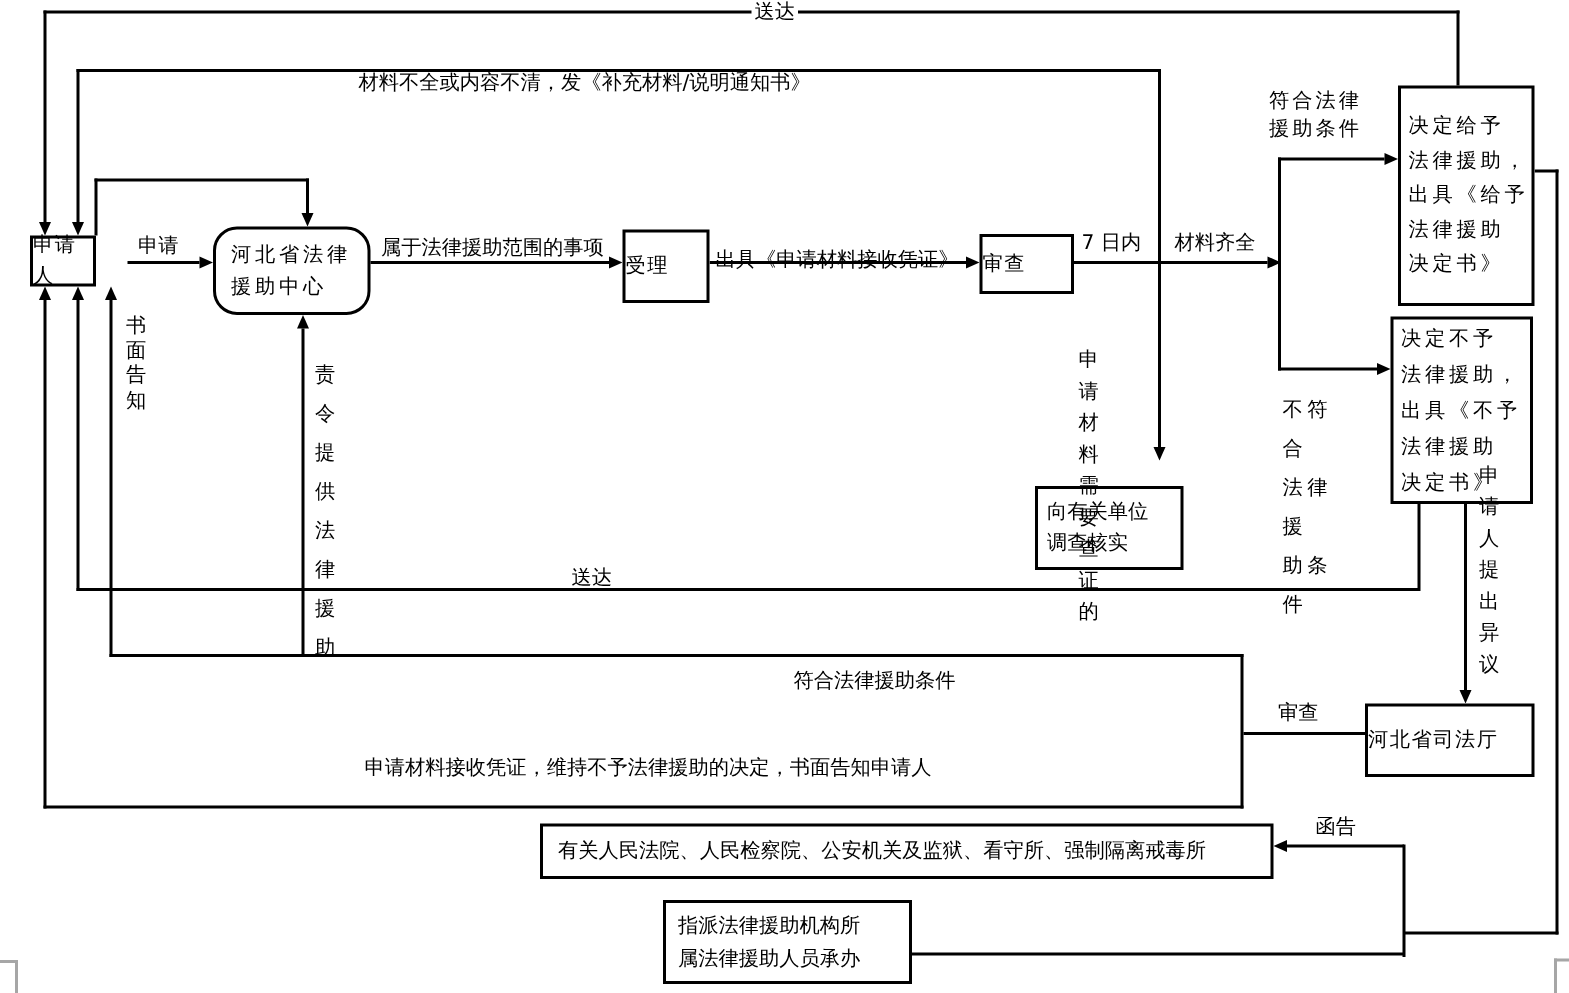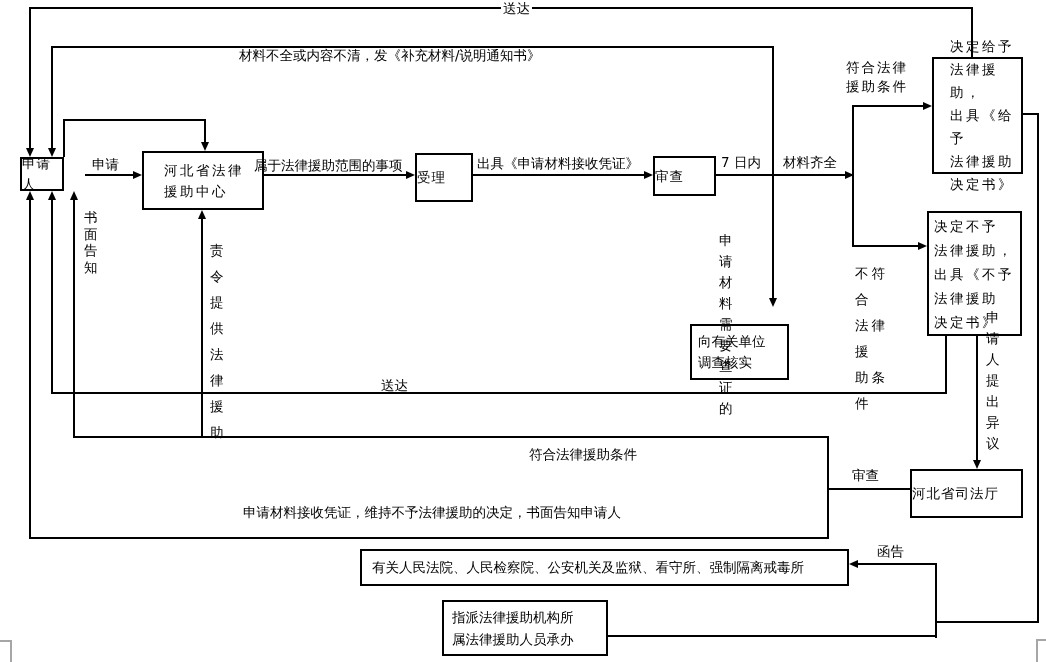--- a/index.html
+++ b/index.html
@@ -19,36 +19,36 @@
   }
   .ln{position:absolute;background:#000;}
   .ar{position:absolute;width:0;height:0;border:solid transparent;}
   .ar-r{border-width:4px 0 4px 9px;border-left-color:#000;}
   .ar-l{border-width:4px 9px 4px 0;border-right-color:#000;}
   .ar-u{border-width:0 4px 9px 4px;border-bottom-color:#000;}
   .ar-d{border-width:9px 4px 0 4px;border-top-color:#000;}
   .edge{position:absolute;background:#a6a6a6;}
   
   #b-applicant{left:20px;top:157px;width:44px;height:34px;justify-content:center;letter-spacing:1px;}
-  #b-center{left:142px;top:151px;width:122px;height:59px;padding-left:20px;letter-spacing:2.5px;}
+  #b-center{left:142px;top:151px;width:105px;height:59px;padding-left:10px;letter-spacing:2.5px;border-radius:16px;}
   #b-accept{left:415px;top:153px;width:58px;height:49px;justify-content:center;letter-spacing:1px;}
   #b-review{left:653px;top:156px;width:63px;height:40px;justify-content:center;letter-spacing:1px;}
   #b-verify{left:690px;top:307px;width:99px;height:56px;padding-left:6px;margin-top:17px;}
-  #b-grant{left:932px;top:57px;width:91px;height:117px;padding-left:16px;letter-spacing:2.5px;line-height:23px;}
+  #b-grant{left:932px;top:57px;width:91px;height:147px;padding-left:5px;letter-spacing:2.5px;line-height:23px;}
   #b-deny{left:927px;top:211px;width:95px;height:125px;padding-left:5px;letter-spacing:2.5px;line-height:24px;}
   #b-justice{left:910px;top:469px;width:113px;height:49px;justify-content:center;letter-spacing:1px;}
   #b-organs{left:360px;top:549px;width:489px;height:37px;padding-left:10px;}
   #b-assign{left:442px;top:600px;width:166px;height:56px;padding-left:8px;line-height:22px;}
   
   #l-deliver-top{left:501px;top:0px;background:#fff;padding:0 2px;}
   #l-incomplete{left:239px;top:47px;}
   #l-withdraw{left:73px;top:89px;}
   #l-apply{left:92px;top:156px;}
   #l-in-scope{left:254px;top:157px;}
-  #l-receipt{left:477px;top:155px;}
+  #l-receipt{left:477px;top:165px;}
   #l-7days{left:721px;top:154px;}
   #l-complete{left:783px;top:154px;}
   #l-meets{left:846px;top:58px;line-height:19px;letter-spacing:2px;}
   #l-notmeets{left:855px;top:260px;line-height:26px;letter-spacing:3px;width:48px;}
   #l-written{left:84px;top:209px;width:16px;line-height:16.5px;}
   #l-order{left:210px;top:237px;width:34px;line-height:26px;letter-spacing:4px;}
   #l-needverify{left:719px;top:198px;width:36px;line-height:21px;letter-spacing:5px;margin-top:32px;}
   #l-deliver-bottom{left:381px;top:377px;}
   #l-meets-review{left:529px;top:446px;}
   #l-notmeets-review{left:243px;top:504px;}

